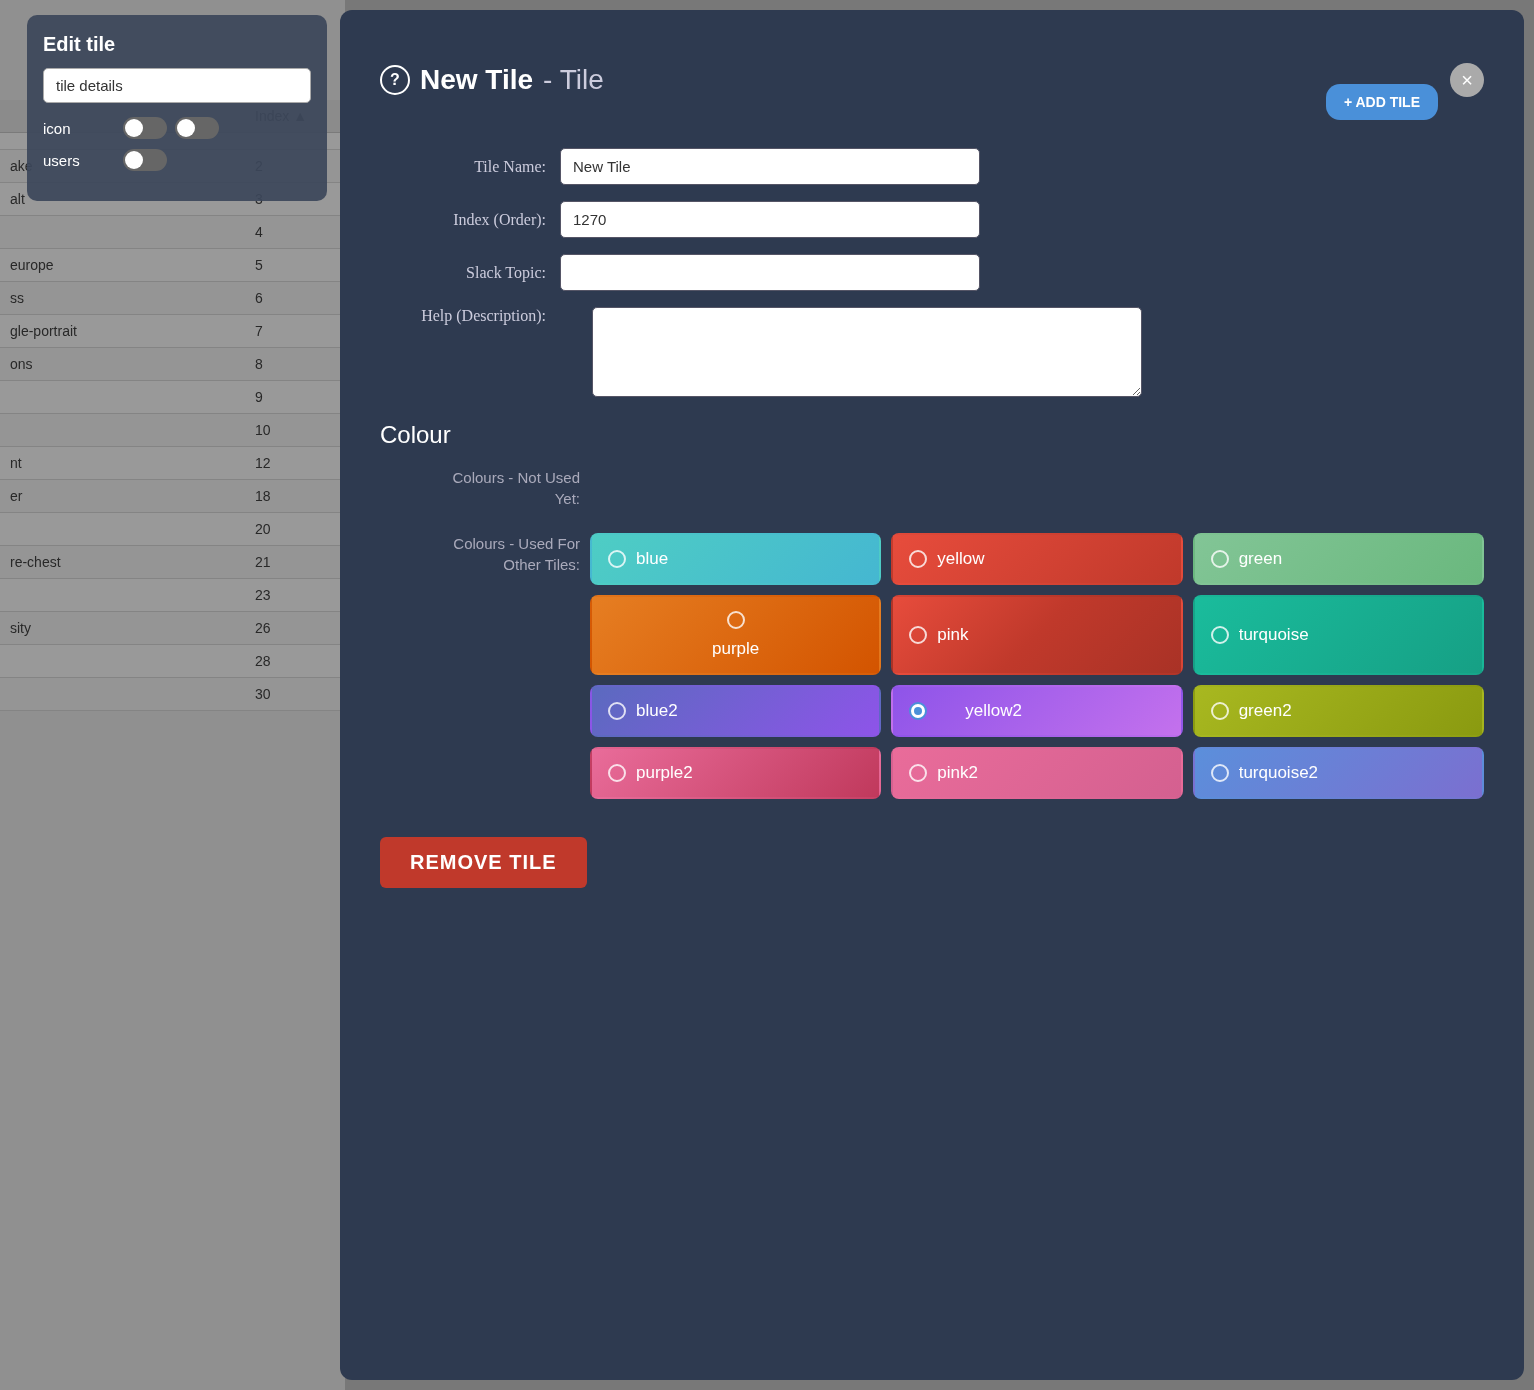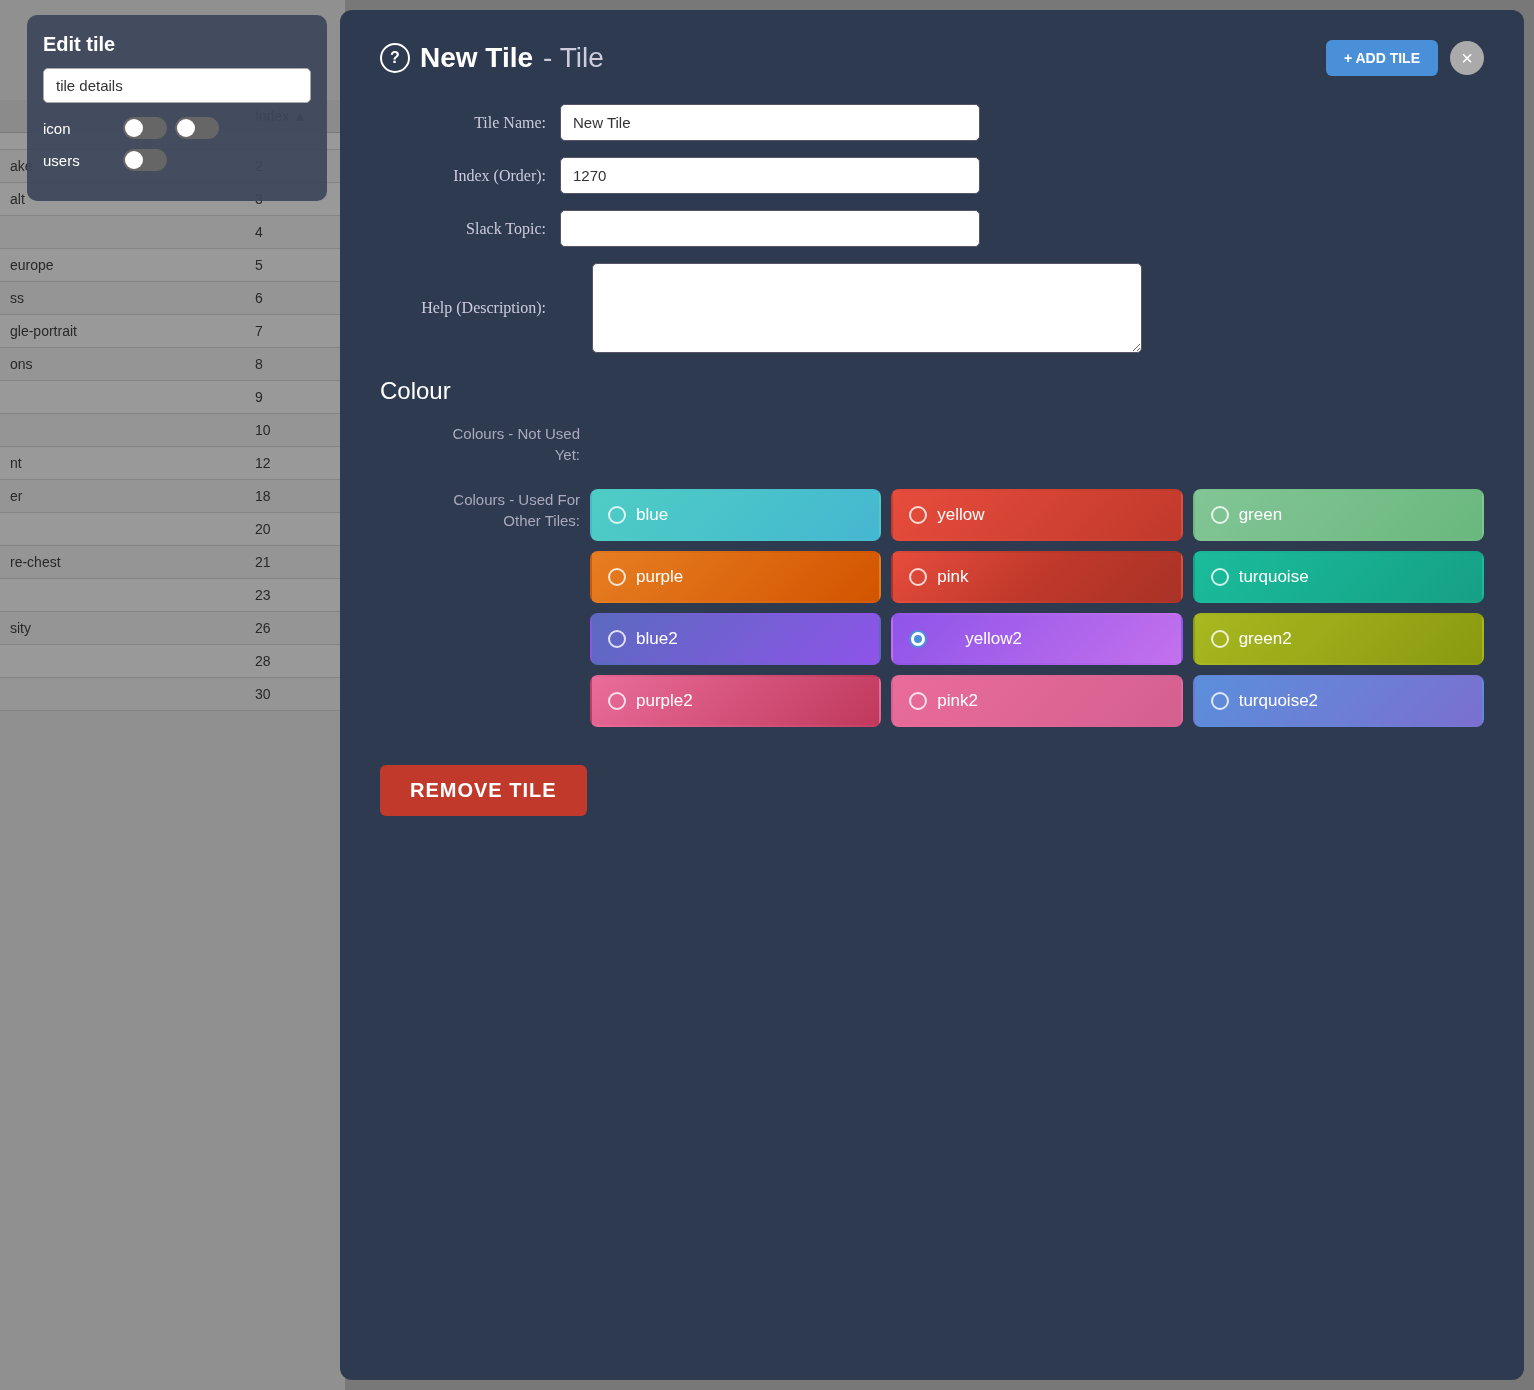--- a/index.html
+++ b/index.html
@@ -185,28 +185,29 @@
       cursor: pointer;
       display: flex;
       align-items: center;
       justify-content: center;
     }
 
     .add-tile-btn {
       background: #4a90d9;
       color: #fff;
       border: none;
-      border-radius: 6px;
+      border-radius: 14px;
       padding: 10px 18px;
       font-size: 14px;
       font-weight: 600;
       cursor: pointer;
       display: flex;
       align-items: center;
       gap: 6px;
+      margin-top: 44px;
     }
 
     
     .form-group {
       display: flex;
       align-items: center;
       margin-bottom: 16px;
     }
 
     .form-label {
@@ -224,21 +225,21 @@
       max-width: 420px;
       padding: 9px 12px;
       border: 1px solid #556;
       border-radius: 5px;
       font-size: 15px;
       background: #fff;
       color: #333;
     }
 
     .form-group.desc {
-      align-items: center;
+      align-items: flex-start;
       gap: 32px;
     }
 
     .form-textarea {
       flex: 1;
       max-width: 550px;
       height: 90px;
       padding: 9px 12px;
       border: 1px solid #556;
       border-radius: 5px;
@@ -318,21 +319,21 @@
       width: 8px;
       height: 8px;
       border-radius: 50%;
       background: #4a90d9;
     }
 
     
     .c-blue { background: linear-gradient(135deg, #4ecdc4, #45b7d1); }
     .c-yellow { background: linear-gradient(135deg, #e74c3c, #c0392b); }
     .c-green { background: linear-gradient(135deg, #82c596, #6ab87e); }
-    .c-purple { background: linear-gradient(135deg, #e67e22, #d35400); }
+    .c-purple { background: linear-gradient(135deg, #e67e22, #d35400); flex-direction: column; }
     .c-pink { background: linear-gradient(135deg, #e74c3c, #c0392b, #a93226); }
     .c-turquoise { background: linear-gradient(135deg, #1abc9c, #16a085); align-items: center; }
     .c-blue2 { background: linear-gradient(135deg, #5b6abf, #8e54e9); }
     .c-yellow2 { background: linear-gradient(135deg, #8e54e9, #c471ed); gap: 38px; }
     .c-green2 { background: linear-gradient(135deg, #a8b820, #8a9a10); }
     .c-purple2 { background: linear-gradient(135deg, #e96c9a, #c0395c); }
     .c-pink2 { background: linear-gradient(135deg, #e96c9a, #d46090); }
     .c-turquoise2 { background: linear-gradient(135deg, #5b8fdb, #7b6fd0); }
 
     

